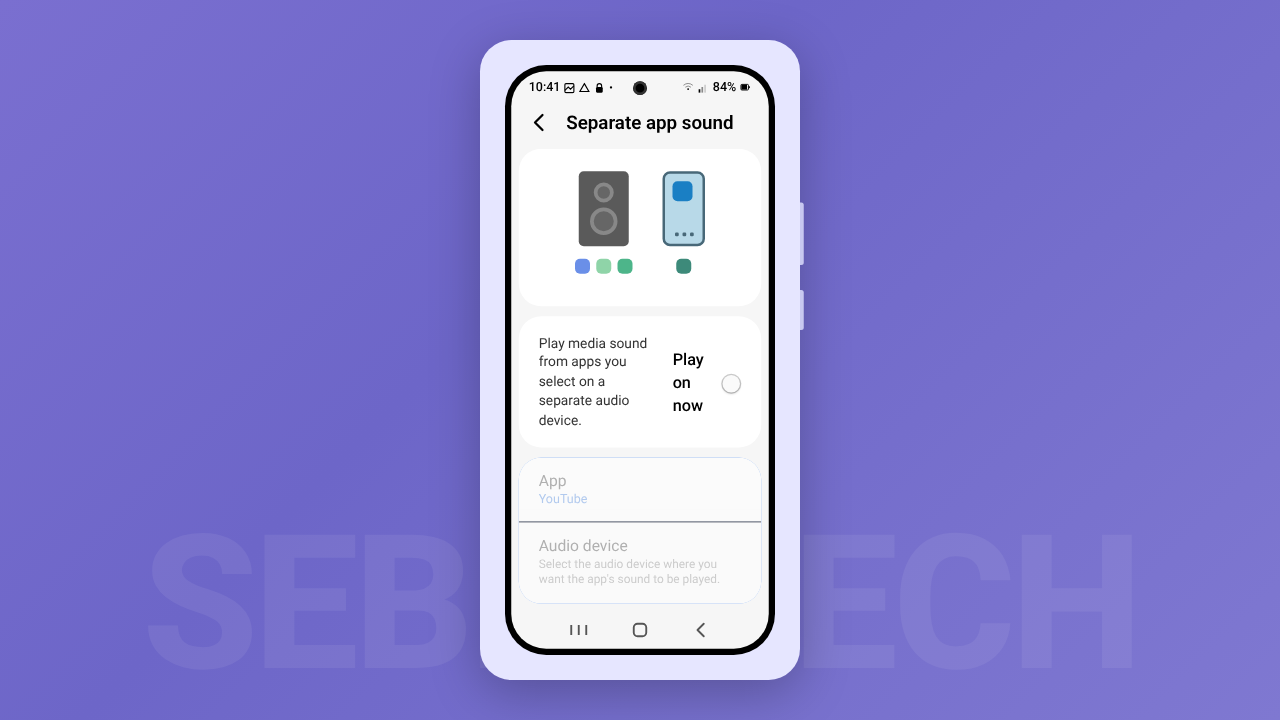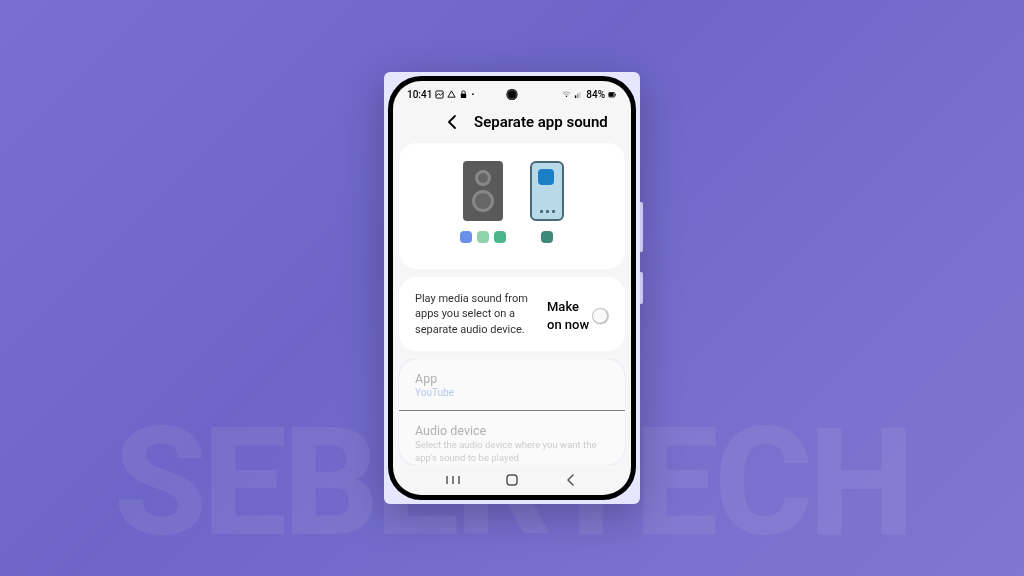--- a/index.html
+++ b/index.html
@@ -21,24 +21,24 @@
     user-select: none;
     pointer-events: none;
     line-height: 1;
   }
   
   .phone {
     position: absolute;
     left: 50%; top: 50%;
     transform: translate(-50%, -50%);
     width: 256px;
-    height: 432px;
+    height: 512px;
     background: #e6e6ff;
-    border-radius: 6px;
-    padding: 4px;
+    border-radius: 25px;
+    padding: 20px;
     box-shadow: 0 10px 40px rgba(0,0,0,0.25);
   }
   .phone-inner {
     width: 100%; height: 100%;
     background: #000;
     border-radius: 33px;
     padding: 5px;
   }
   .phone-btn-r1 {
     position: absolute;
@@ -86,21 +86,20 @@
   }
   .status-left { display: flex; align-items: center; gap: 3px; }
   .status-right { display: flex; align-items: center; gap: 3px; }
   .mini-icon { width: 9px; height: 9px; display: inline-block; }
   
   .header {
     display: flex;
     align-items: center;
     gap: 12px;
     padding: 6px 14px 12px 14px;
-    margin-left: 37px;
   }
   .back-btn {
     width: 18px; height: 18px;
     display: flex; align-items: center; justify-content: center;
     cursor: pointer;
   }
   .header-title {
     font-size: 15px;
     font-weight: 600;
     color: #000;
@@ -352,21 +351,21 @@
               <div class="dots-row">
                 <span class="dot teal"></span>
               </div>
             </div>
           </div>
         </div>
 
         <div class="text-card">
           <div class="para">Play media sound from apps you select on a separate audio device.</div>
           <div class="toggle-row">
-            <span class="toggle-label">Make on now</span>
+            <span class="toggle-label">Play on now</span>
             <span class="switch off"></span>
           </div>
         </div>
 
         <div class="setting-group">
           <div class="setting-row">
             <div class="setting-title">App</div>
             <div class="setting-sub">YouTube</div>
           </div>
           <div class="setting-row">

